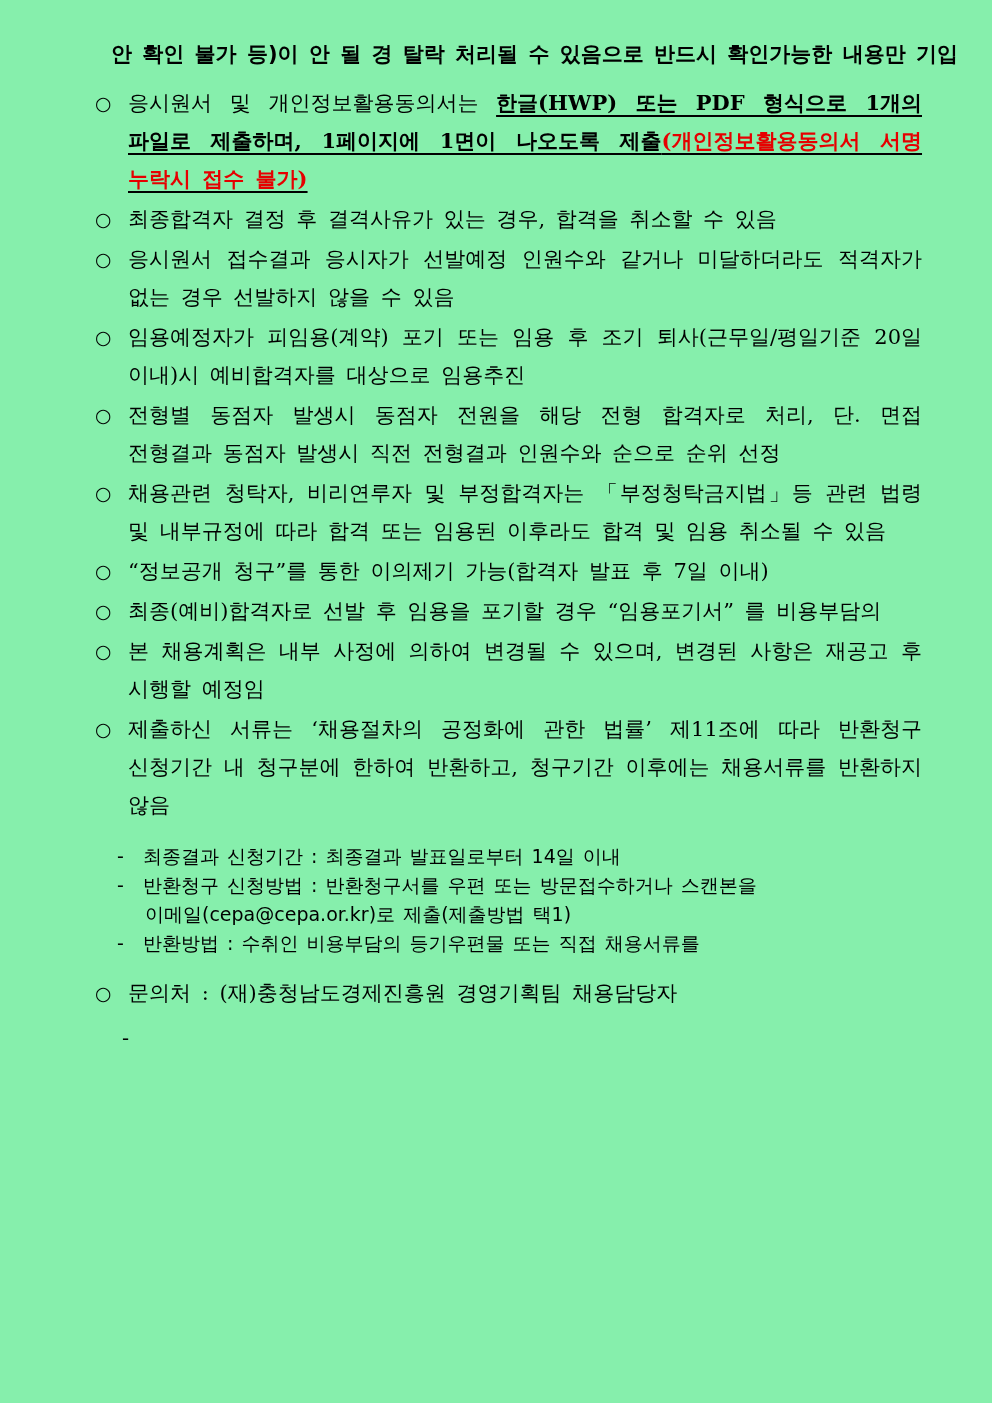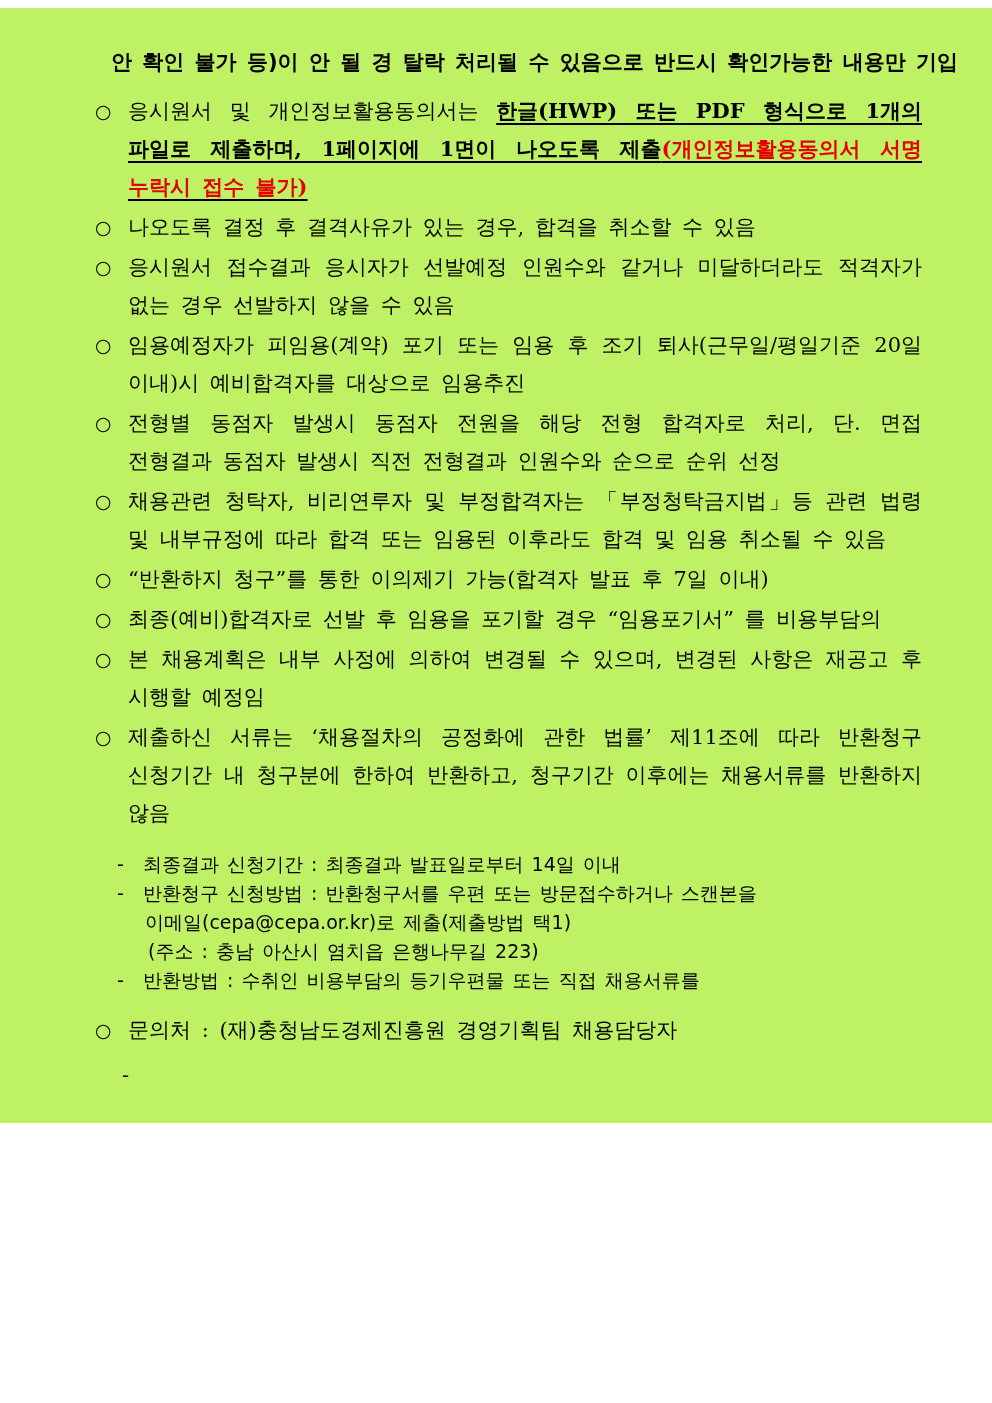--- a/index.html
+++ b/index.html
@@ -1,22 +1,22 @@
 <!DOCTYPE html>
 <html lang="ko"><head>
 <meta charset="utf-8">
 <style>
   * { margin: 0; padding: 0; box-sizing: border-box; }
   html, body { background: #ffffff; }
   .page {
     position: relative;
     width: 992px;
-    height: 1115px;
-    margin: 8px auto;
-    background: #bef264;
+    height: 1403px;
+    margin: 0 auto;
+    background: #86efac;
     overflow: hidden;
     font-family: "DejaVu Serif", "Liberation Serif", serif;
     color: #000000;
   }
   .content {
     padding: 40px 70px 0 95px;
   }
   .heading {
     font-family: "DejaVu Sans", "Liberation Sans", sans-serif;
     font-weight: bold;
@@ -87,21 +87,21 @@
 
     <div class="heading">안 확인 불가 등)이 안 될 경 탈락 처리될 수 있음으로 반드시 확인가능한 내용만 기입</div>
 
     <div class="li">
       <span class="mk">○</span>
       <p class="tx"><span>응시원서 및 개인정보활용동의서는 </span><span class="b u">한글(HWP) 또는 PDF 형식으로 1개의 파일로 제출하며, 1페이지에 1면이 나오도록 제출</span><span class="b u red">(개인정보활용동의서 서명 누락시 접수 불가)</span></p>
     </div>
 
     <div class="li">
       <span class="mk">○</span>
-      <p class="tx"><span>나오도록 결정 후 결격사유가 있는 경우, 합격을 취소할 수 있음</span></p>
+      <p class="tx"><span>최종합격자 결정 후 결격사유가 있는 경우, 합격을 취소할 수 있음</span></p>
     </div>
 
     <div class="li">
       <span class="mk">○</span>
       <p class="tx"><span>응시원서 접수결과 응시자가 선발예정 인원수와 같거나 미달하더라도 적격자가 없는 경우 선발하지 않을 수 있음</span></p>
     </div>
 
     <div class="li">
       <span class="mk">○</span>
       <p class="tx"><span>임용예정자가 피임용(계약) 포기 또는 임용 후 조기 퇴사(근무일/평일기준 20일 이내)시 예비합격자를 대상으로 임용추진</span></p>
@@ -112,21 +112,21 @@
       <p class="tx"><span>전형별 동점자 발생시 동점자 전원을 해당 전형 합격자로 처리, 단. 면접 전형결과 동점자 발생시 직전 전형결과 인원수와 순으로 순위 선정</span></p>
     </div>
 
     <div class="li">
       <span class="mk">○</span>
       <p class="tx"><span>채용관련 청탁자, 비리연루자 및 부정합격자는 「부정청탁금지법」등 관련 법령 및 내부규정에 따라 합격 또는 임용된 이후라도 합격 및 임용 취소될 수 있음</span></p>
     </div>
 
     <div class="li">
       <span class="mk">○</span>
-      <p class="tx"><span>“반환하지 청구”를 통한 이의제기 가능(합격자 발표 후 7일 이내)</span></p>
+      <p class="tx"><span>“정보공개 청구”를 통한 이의제기 가능(합격자 발표 후 7일 이내)</span></p>
     </div>
 
     <div class="li">
       <span class="mk">○</span>
       <p class="tx"><span>최종(예비)합격자로 선발 후 임용을 포기할 경우 “임용포기서” 를 비용부담의</span></p>
     </div>
 
     <div class="li">
       <span class="mk">○</span>
       <p class="tx"><span>본 채용계획은 내부 사정에 의하여 변경될 수 있으며, 변경된 사항은 재공고 후 시행할 예정임</span></p>
@@ -142,23 +142,20 @@
         <span class="mk">-</span>
         <p class="tx">최종결과 신청기간 : 최종결과 발표일로부터 14일 이내</p>
       </div>
       <div class="sub">
         <span class="mk">-</span>
         <p class="tx">반환청구 신청방법 : 반환청구서를 우편 또는 방문접수하거나 스캔본을</p>
       </div>
       <div class="sub cont">
         <p class="tx">이메일(cepa@cepa.or.kr)로 제출(제출방법 택1)</p>
       </div>
-      <div class="sub cont2">
-        <p class="tx">(주소 : 충남 아산시 염치읍 은행나무길 223)</p>
-      </div>
       <div class="sub">
         <span class="mk">-</span>
         <p class="tx">반환방법 : 수취인 비용부담의 등기우편물 또는 직접 채용서류를</p>
       </div>
     </div>
 
     <div class="li">
       <span class="mk">○</span>
       <p class="tx"><span>문의처 : (재)충청남도경제진흥원 경영기획팀 채용담당자</span></p>
     </div>

